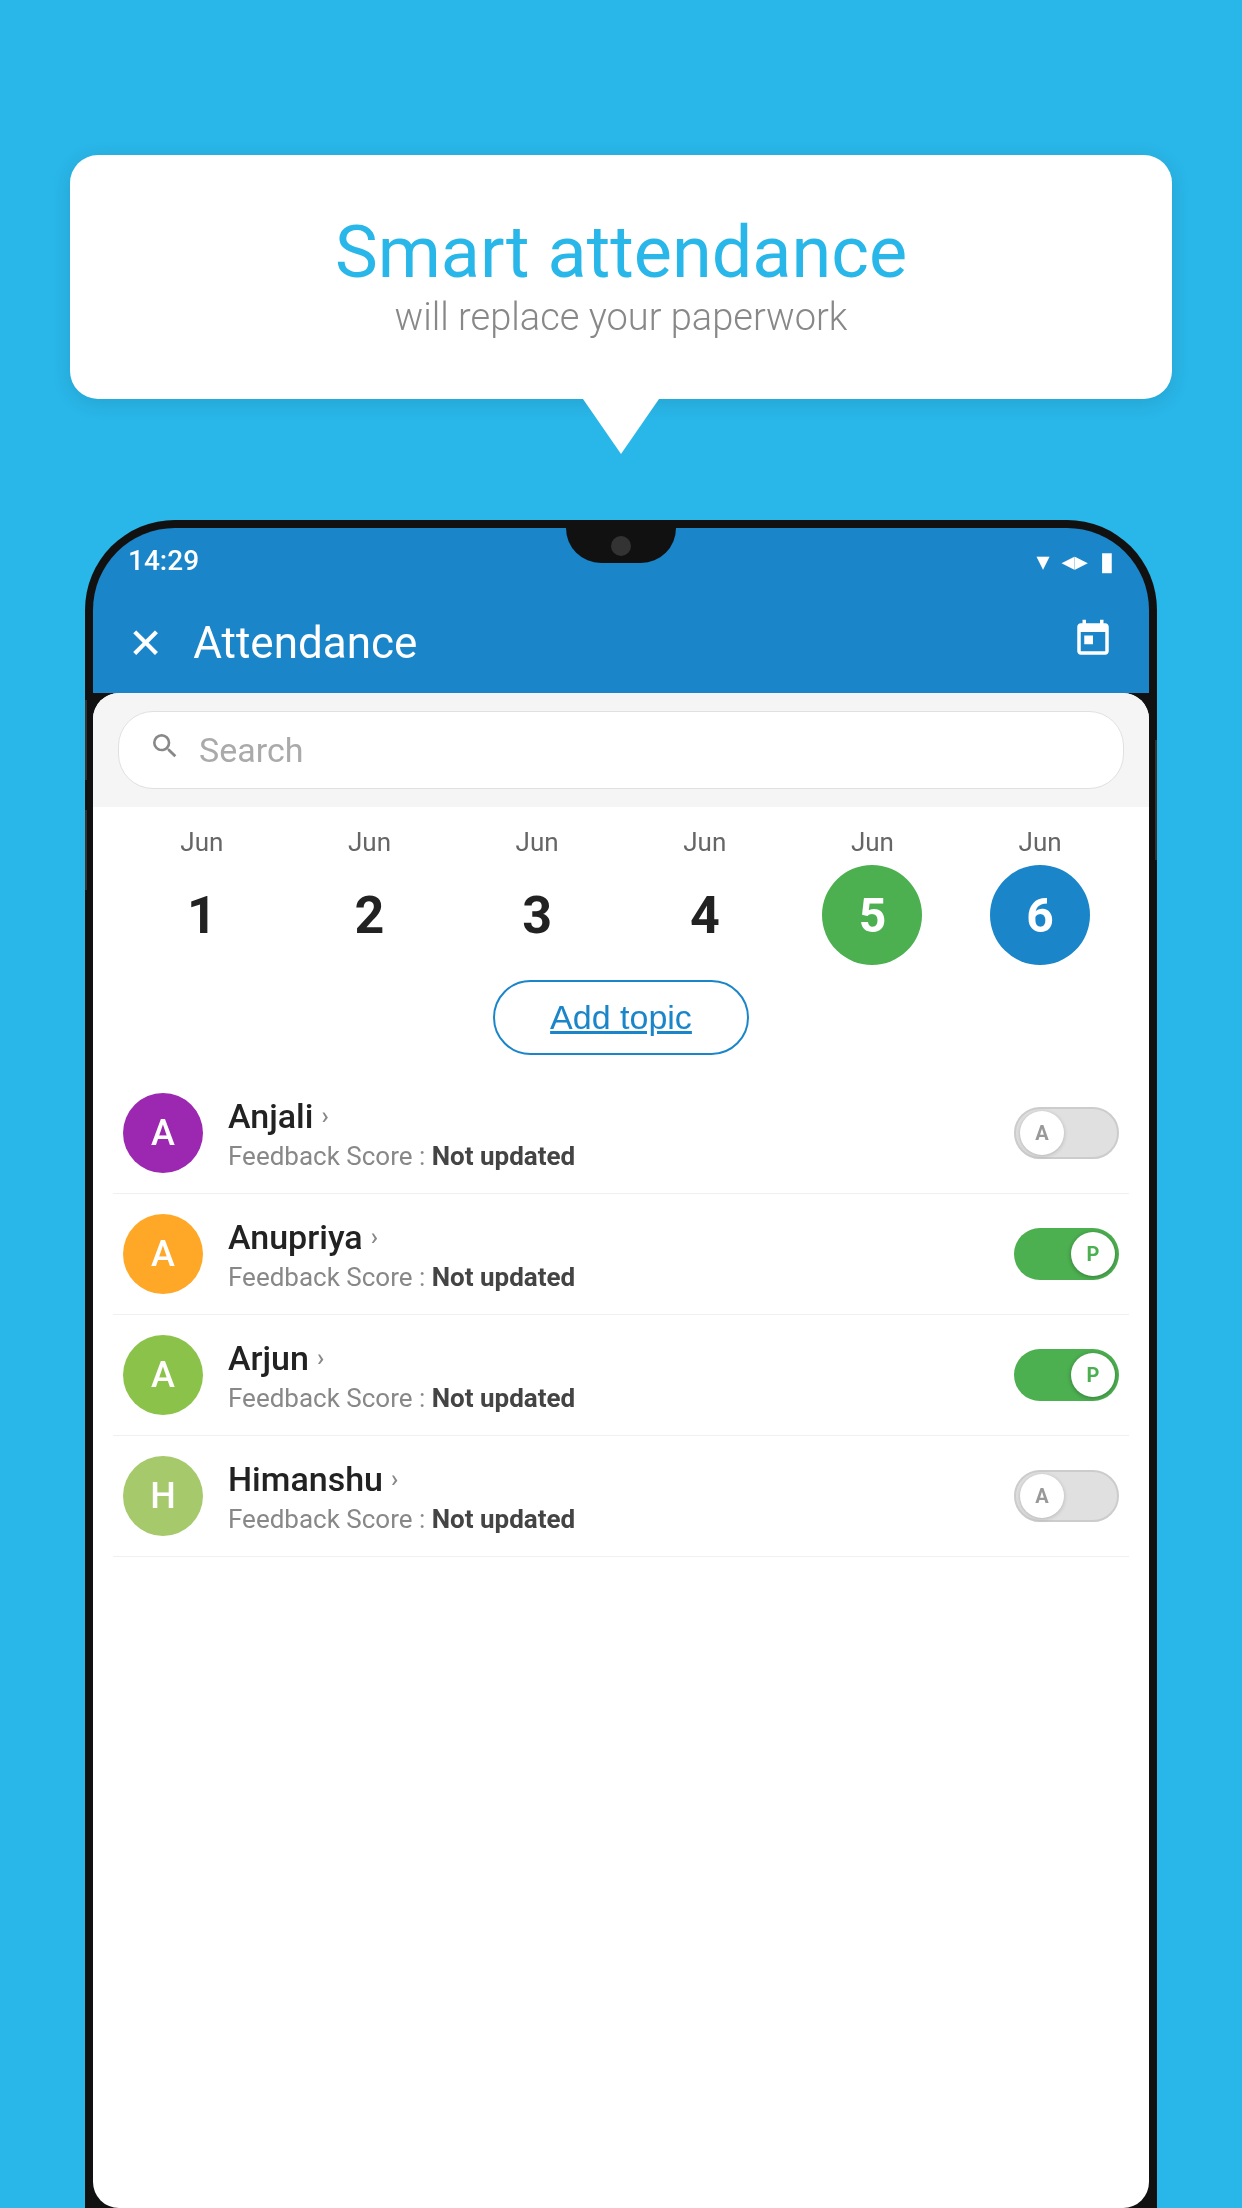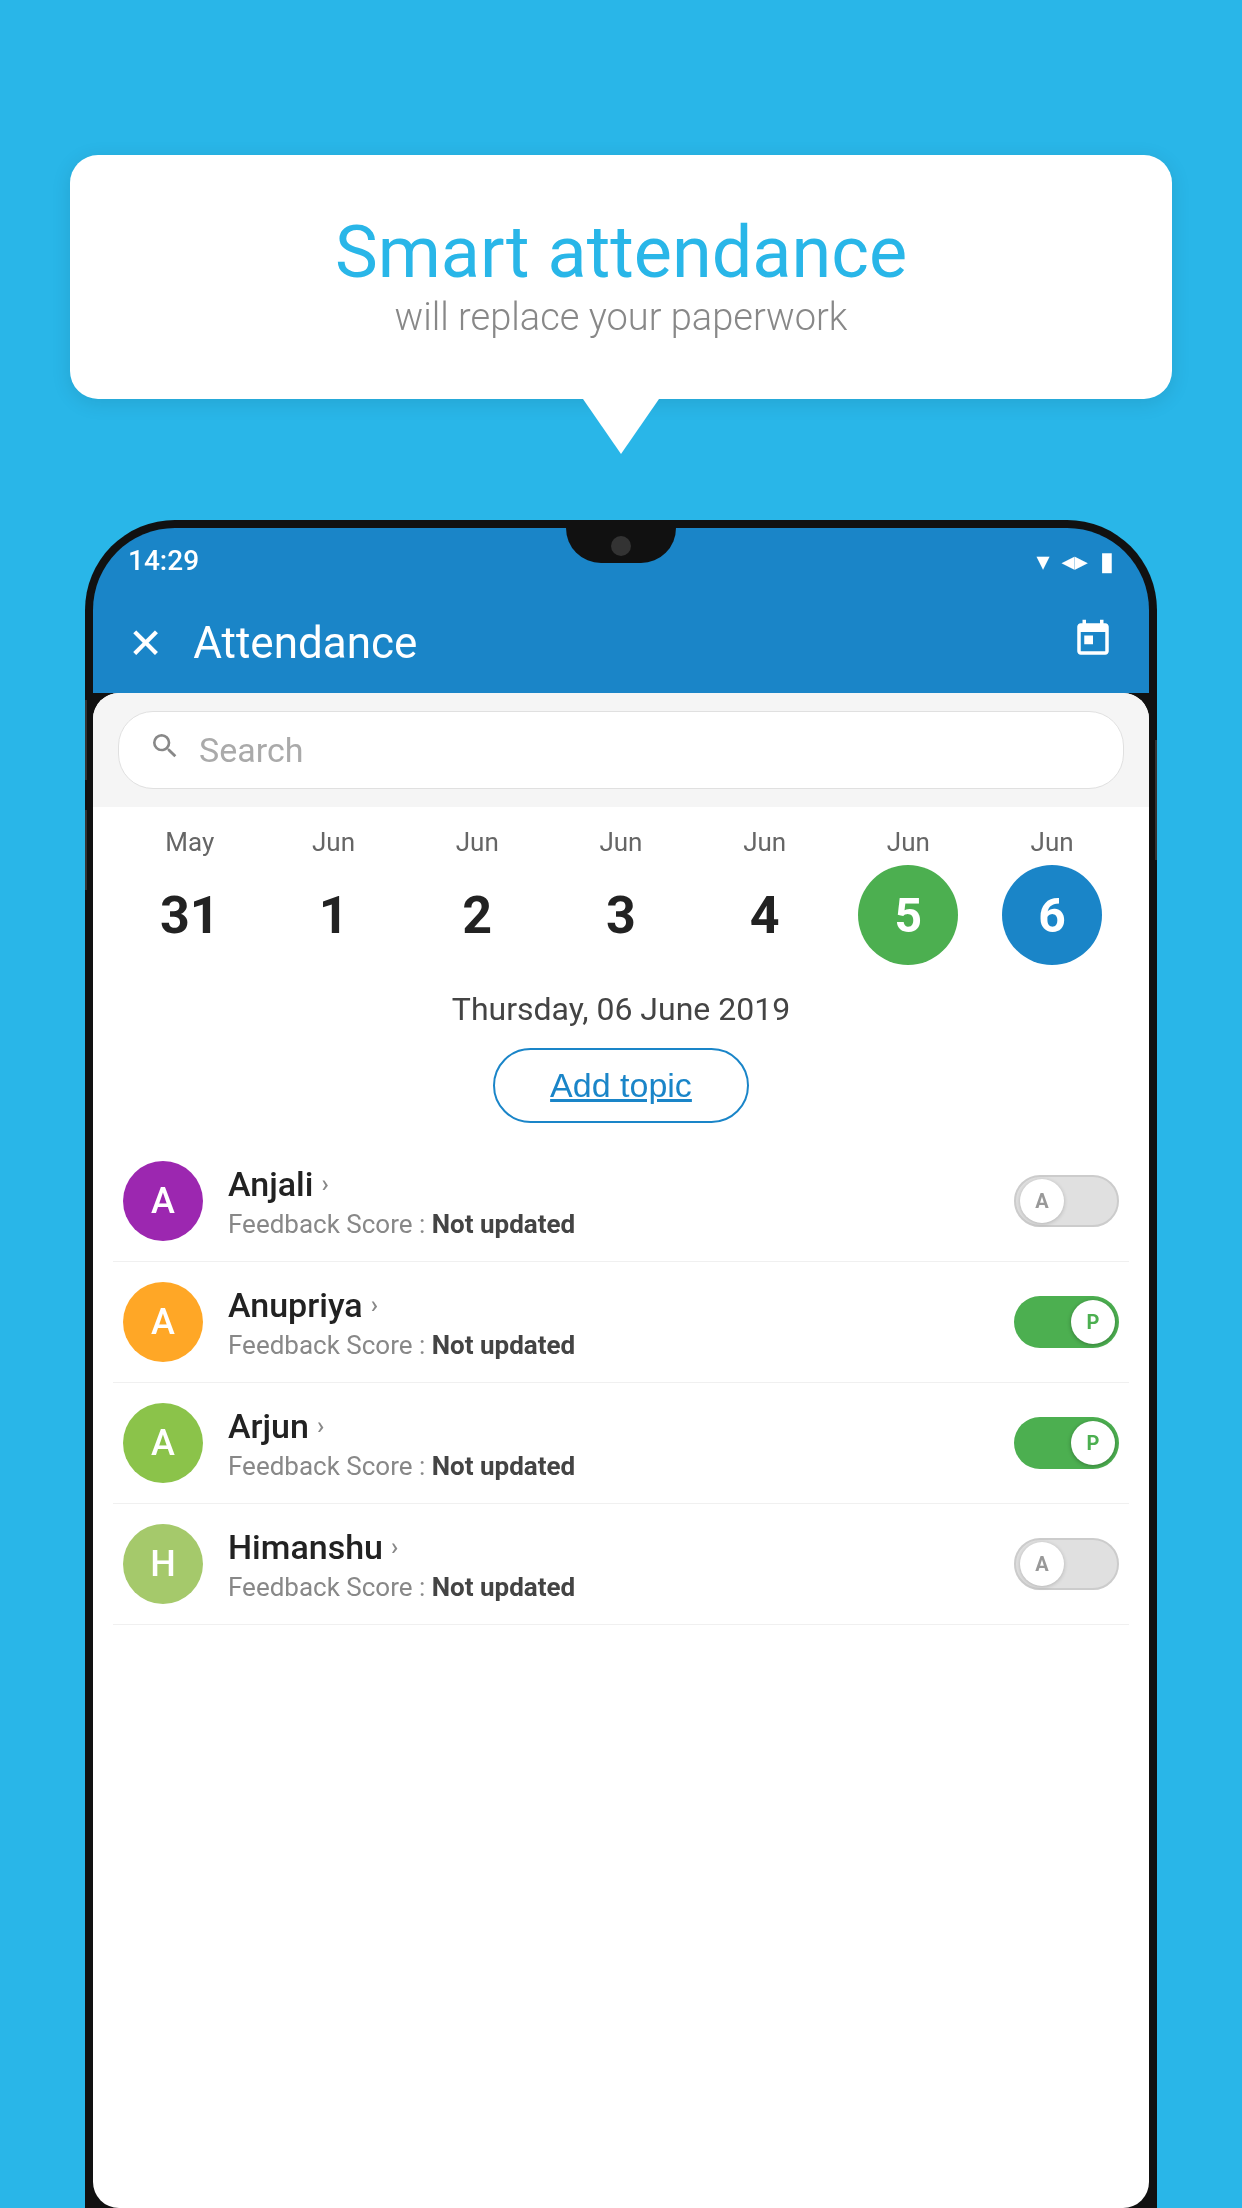--- a/index.html
+++ b/index.html
@@ -412,24 +412,20 @@
           <span class="search-icon">
             <svg width="32" height="32" viewBox="0 0 24 24" fill="#888">
               <path d="M15.5 14h-.79l-.28-.27A6.471 6.471 0 0 0 16 9.5 6.5 6.5 0 1 0 9.5 16c1.61 0 3.09-.59 4.23-1.57l.27.28v.79l5 4.99L20.49 19l-4.99-5zm-6 0C7.01 14 5 11.99 5 9.5S7.01 5 9.5 5 14 7.01 14 9.5 11.99 14 9.5 14z"></path>
             </svg>
           </span>
           <span class="search-input-text">Search</span>
         </div>
       </div>
 
       <div class="calendar-strip" id="calendar-strip">
-      <div class="calendar-day">
-            <span class="cal-month">May</span>
-            <div class="cal-date">31</div>
-          </div>
           <div class="calendar-day">
             <span class="cal-month">Jun</span>
             <div class="cal-date">1</div>
           </div>
           <div class="calendar-day">
             <span class="cal-month">Jun</span>
             <div class="cal-date">2</div>
           </div>
           <div class="calendar-day">
             <span class="cal-month">Jun</span>
@@ -442,21 +438,20 @@
           <div class="calendar-day">
             <span class="cal-month">Jun</span>
             <div class="cal-date today">5</div>
           </div>
           <div class="calendar-day">
             <span class="cal-month">Jun</span>
             <div class="cal-date selected">6</div>
           </div>
         </div>
 
-      <div class="date-label">Thursday, 06 June 2019</div>
 
       <div style="text-align:center; margin-bottom: 15px;">
         <button class="add-topic-btn">Add topic</button>
       </div>
 
 
       <div class="student-list" id="student-list">
       <div class="student-item">
             <div class="avatar" style="background: rgb(156, 39, 176);">A</div>
             <div class="student-info">

